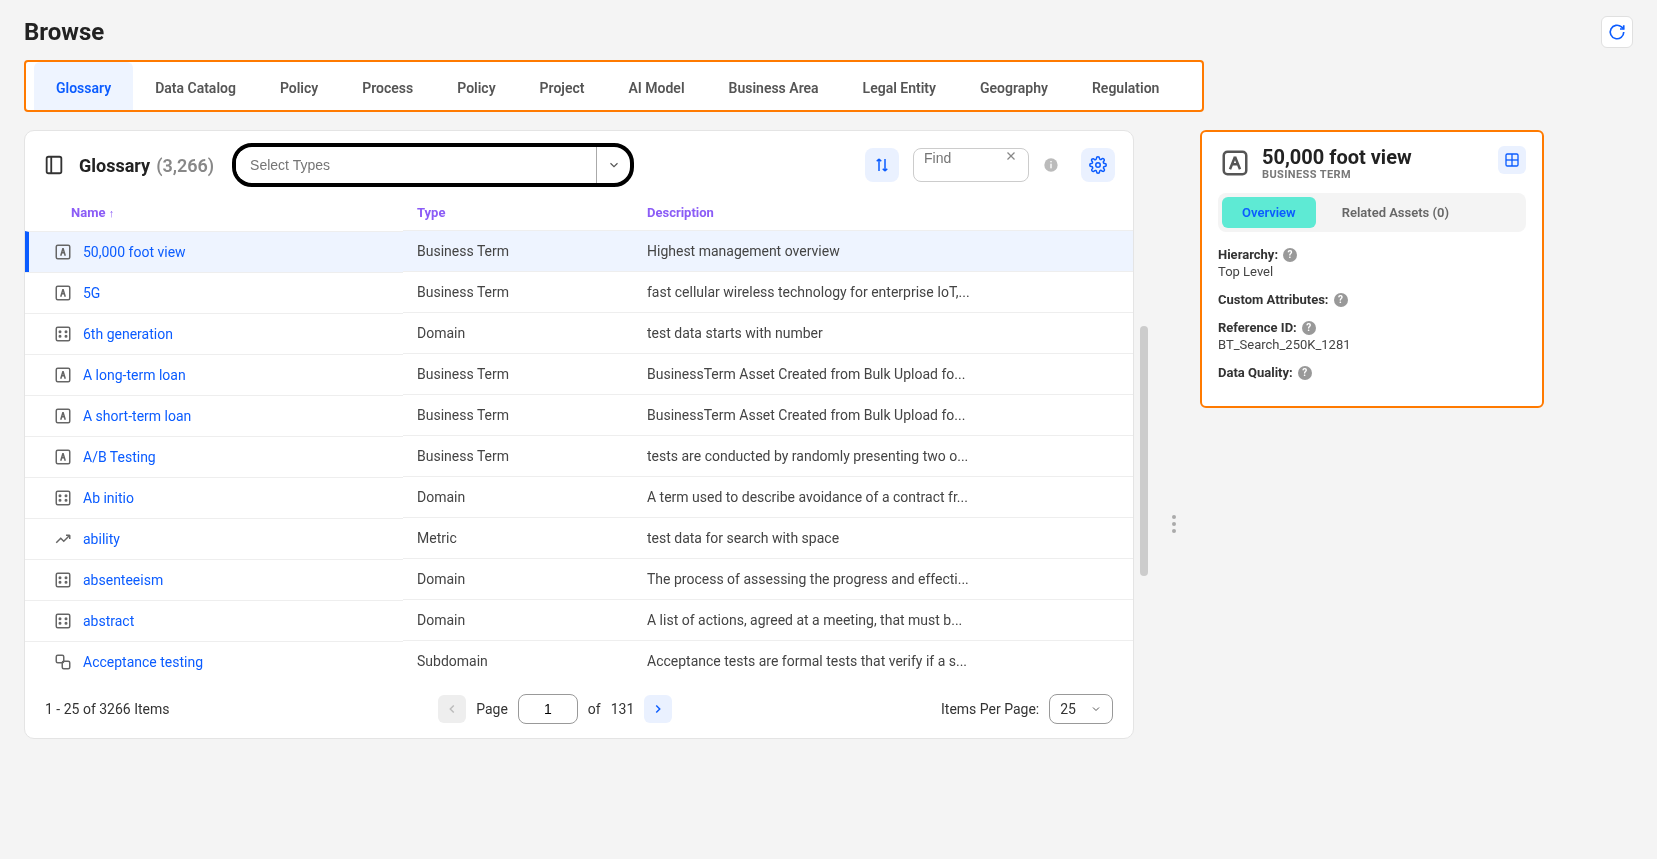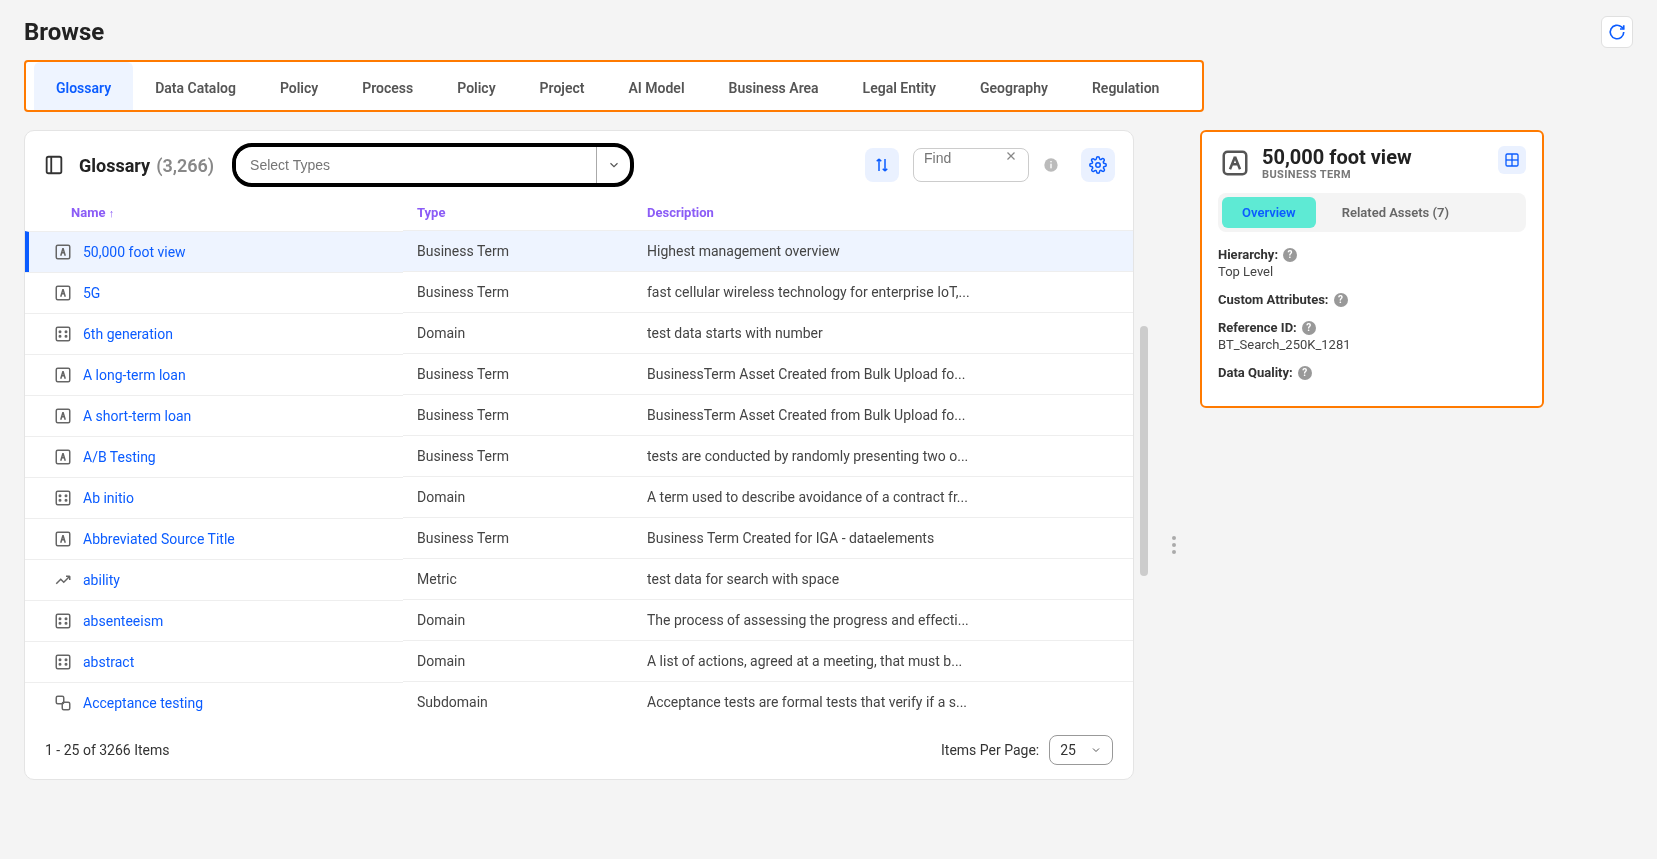--- a/index.html
+++ b/index.html
@@ -532,33 +532,20 @@
                 </span>
                 <span class="row-link">Ab initio</span>
               </td>
               <td class="col-type">Domain</td>
               <td class="col-desc">A term used to describe avoidance of a contract fr...</td>
             </tr>
             <tr>
               <td class="name-cell">
                 <span class="row-icon">
                   <svg width="18" height="18" viewBox="0 0 24 24" fill="none" stroke="#666" stroke-width="2">
-                    <rect x="3" y="3" width="18" height="18" rx="2"></rect>
-                    <path d="M12 7l-3 10M12 7l3 10M10 13h4"></path>
-                  </svg>
-                </span>
-                <span class="row-link">Abbreviated Source Title</span>
-              </td>
-              <td class="col-type">Business Term</td>
-              <td class="col-desc">Business Term Created for IGA - dataelements</td>
-            </tr>
-            <tr>
-              <td class="name-cell">
-                <span class="row-icon">
-                  <svg width="18" height="18" viewBox="0 0 24 24" fill="none" stroke="#666" stroke-width="2">
                     <polyline points="3 17 9 11 13 15 21 7"></polyline>
                     <polyline points="21 7 21 12"></polyline>
                     <polyline points="21 7 16 7"></polyline>
                   </svg>
                 </span>
                 <span class="row-link">ability</span>
               </td>
               <td class="col-type">Metric</td>
               <td class="col-desc">test data for search with space</td>
             </tr>
@@ -605,20 +592,36 @@
                 <span class="row-link">Acceptance testing</span>
               </td>
               <td class="col-type">Subdomain</td>
               <td class="col-desc">Acceptance tests are formal tests that verify if a s...</td>
             </tr>
           </tbody>
       </table>
 
       <div class="paginator">
         <div>1 - 25 of 3266 Items</div>
+        <div class="center">
+          <div class="pg-btn disabled">
+            <svg width="14" height="14" viewBox="0 0 24 24" fill="none" stroke="#bbb" stroke-width="2.5">
+                <polyline points="15 18 9 12 15 6"></polyline>
+              </svg>
+          </div>
+          <span>Page</span>
+          <input class="pg-input" value="1" style="">
+          <span>of</span>
+          <span>131</span>
+          <div class="pg-btn active">
+            <svg width="14" height="14" viewBox="0 0 24 24" fill="none" stroke="#0b5cff" stroke-width="2.5">
+                <polyline points="9 18 15 12 9 6"></polyline>
+              </svg>
+          </div>
+        </div>
         <div style="display:flex;align-items:center;gap:10px;">
           <span>Items Per Page:</span>
           <div class="ipp-select">
             <span>25</span>
             <svg width="12" height="12" viewBox="0 0 24 24" fill="none" stroke="#555" stroke-width="2">
                 <polyline points="6 9 12 15 18 9"></polyline>
               </svg>
           </div>
         </div>
       </div>
@@ -648,21 +651,21 @@
           <svg width="16" height="16" viewBox="0 0 24 24" fill="none" stroke="#0b5cff" stroke-width="2">
               <rect x="3" y="3" width="18" height="18" rx="2"></rect>
               <line x1="3" y1="12" x2="21" y2="12"></line>
               <line x1="12" y1="3" x2="12" y2="21"></line>
             </svg>
         </div>
       </div>
 
       <div class="sp-tabs">
         <div class="sp-tab active">Overview</div>
-        <div class="sp-tab">Related Assets (7)</div>
+        <div class="sp-tab">Related Assets (0)</div>
       </div>
 
       <div class="sp-field">
         <span class="sp-label">
             <span>Hierarchy:</span>
             <span class="help-dot">?</span>
           </span>
         <div class="sp-value">Top Level</div>
       </div>
       <div class="sp-field">

